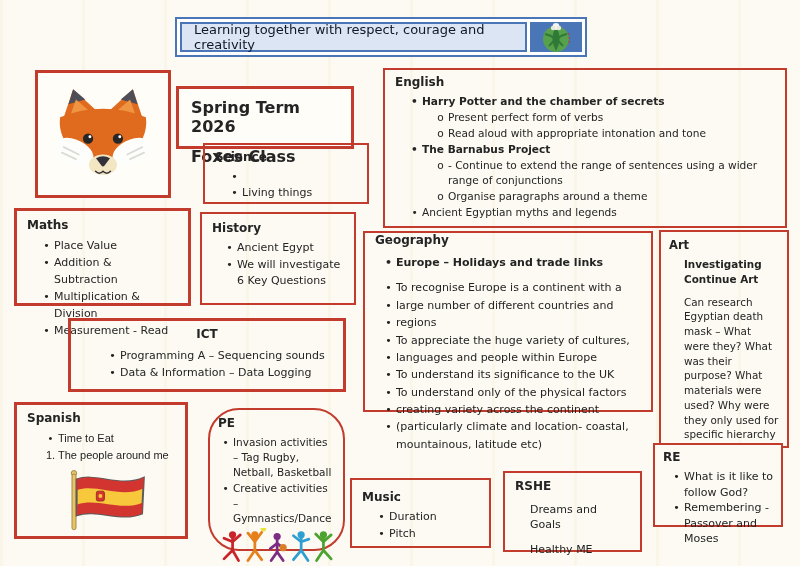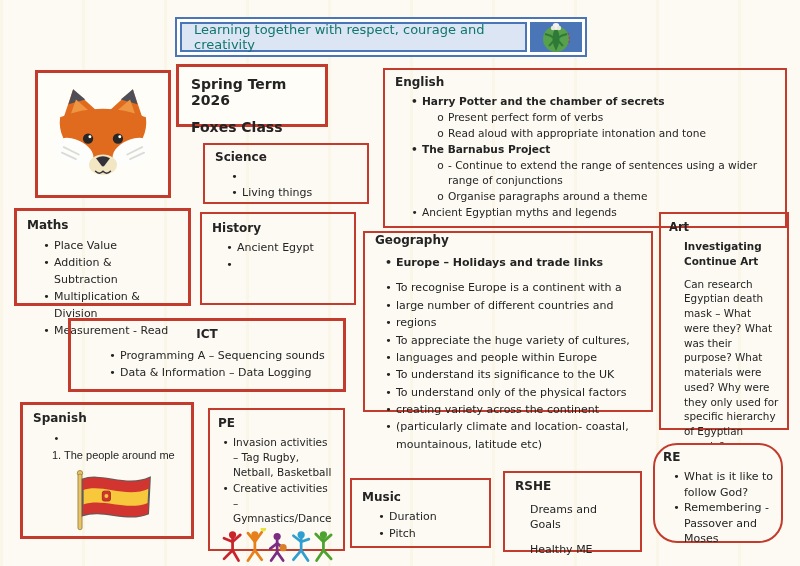--- a/index.html
+++ b/index.html
@@ -8,21 +8,21 @@
   .page {
     position:relative; width:800px; height:566px; overflow:hidden;
     background:#fcfaf2;
     background-image:repeating-linear-gradient(90deg, rgba(228,214,150,.10) 0 3px, rgba(0,0,0,0) 3px 82px);
   }
 
   
   .banner { position:absolute; left:175px; top:17px; width:412px; height:40px;
     border:2px solid #4a76b8; background:#fff; padding:3px; display:flex; }
   .banner-inner { flex:1; border:2px solid #4a76b8; background:#dbe5f3;
-    display:flex; align-items:center; padding:0 12px; font-size:13px; color:#0f766e; }
+    display:flex; align-items:center; padding:0 12px; font-size:13px; color:#0f172a; }
   .banner-logo { width:52px; margin-left:3px; background:#4a76b8; display:flex;
     align-items:center; justify-content:center; }
   .banner-logo svg { width:46px; height:30px; }
 
   
   .box { position:absolute; border:2px solid #c23b2d; }
   .box.thick { border-width:3px; }
   .hd { font-weight:bold; text-underline-offset:2px;
         font-size:12px; margin-bottom:5px; }
   .li { display:flex; font-size:11px; line-height:1.5; }
@@ -31,67 +31,67 @@
   .li.b { font-weight:bold; }
   .li.ind { margin-left:28px; }
   .li.gap { margin-top:8px; }
   .li.alt { font-family:"Liberation Sans",sans-serif; }
 
   
   .fox-box { left:35px; top:70px; width:136px; height:128px; background:#fefdf8;
     display:flex; align-items:center; justify-content:center; }
   .fox-box svg { width:112px; height:100px; }
 
-  .title-box { left:176px; top:64px; width:152px; height:63px; padding:9px 12px;
-    font-weight:bold; font-size:14px; background:#fefdf8; }
+  .title-box { left:176px; top:86px; width:178px; height:63px; padding:9px 12px;
+    font-weight:bold; font-size:16px; background:#fefdf8; }
   .title-box .line1 { margin-bottom:11px; }
 
   .english-box { left:383px; top:68px; width:404px; height:160px; padding:5px 10px; }
   .english-box .li { font-size:10.6px; line-height:1.5; padding-left:12px; }
   .english-box .li.ind { margin-left:38px; padding-left:0; }
 
   .science-box { left:203px; top:143px; width:166px; height:61px; padding:5px 10px; }
   .science-box .li { line-height:1.45; padding-left:12px; }
 
   .maths-box { left:14px; top:208px; width:177px; height:98px; padding:7px 10px; border-width:3px; }
   .maths-box .li { line-height:1.55; padding-left:12px; }
 
   .history-box { left:200px; top:212px; width:156px; height:93px; padding:7px 10px; }
   .history-box .li { line-height:1.5; padding-left:10px; }
 
   .geography-box { left:363px; top:231px; width:290px; height:181px; padding:0 10px; }
   .geography-box .li { font-size:11px; line-height:1.58; padding-left:6px; }
   .geography-box .hd { margin-bottom:7px; }
 
-  .art-box { left:659px; top:212px; width:130px; height:218px; padding:6px 8px; }
+  .art-box { left:659px; top:230px; width:130px; height:218px; padding:6px 8px; }
   .art-box .hd { font-size:11.5px; }
   .art-box .li { font-size:10.4px; line-height:1.42; }
 
   .ict-box { left:68px; top:318px; width:278px; height:74px; padding:6px 12px; border-width:3px; }
   .ict-box .hd { text-align:center; margin-bottom:6px; }
   .ict-box .li { line-height:1.55; padding-left:22px; }
 
-  .spanish-box { left:20px; top:402px; width:174px; height:137px; padding:6px 10px; border-width:3px; }
+  .spanish-box { left:14px; top:402px; width:174px; height:137px; padding:6px 10px; border-width:3px; }
   .spanish-box .li { line-height:1.55; padding-left:16px; }
   .spanish-box .flag-wrap { margin:2px 0 0 38px; }
   .spanish-box svg { width:86px; height:70px; }
 
-  .pe-box { left:208px; top:408px; width:137px; height:143px; padding:6px 8px; }
+  .pe-box { left:208px; top:408px; width:137px; height:143px; padding:6px 8px;border-radius:31px; }
   .pe-box .li { font-size:10.5px; line-height:1.45; }
   .pe-box .figs-wrap { margin-top:2px; text-align:center; }
   .pe-box svg { width:120px; height:36px; }
 
   .music-box { left:350px; top:478px; width:141px; height:70px; padding:10px 10px; }
   .music-box .li { line-height:1.5; padding-left:12px; }
 
   .rshe-box { left:503px; top:471px; width:139px; height:81px; padding:6px 10px; }
   .rshe-box .li { line-height:1.4; }
   .rshe-box .li.gap { margin-top:9px; }
 
-  .re-box { left:653px; top:443px; width:130px; height:100px; padding:5px 8px; background:#fcfaf2;border-radius:24px; }
+  .re-box { left:653px; top:443px; width:130px; height:84px; padding:5px 8px; background:#fcfaf2; }
   .re-box .li { line-height:1.42; padding-left:6px; }
 </style>
 </head>
 <body>
 
 <div class="page">
 
   <div class="banner">
     <div class="banner-inner">Learning together with respect, courage and creativity</div>
     <div class="banner-logo">
@@ -208,20 +208,21 @@
 
   <div class="box history-box">
     <div class="hd">History</div>
     <div>
         <div class="li">
           <span class="mk">•</span>
           <span class="tx">Ancient Egypt</span>
         </div>
         <div class="li">
           <span class="mk">•</span>
+          <span class="tx">We will investigate 6 Key Questions</span>
         </div>
       </div>
   </div>
 
   <div class="box geography-box">
     <div class="hd">Geography</div>
     <div>
         <div class="li b">
           <span class="mk">•</span>
           <span class="tx">Europe – Holidays and trade links</span>
@@ -291,20 +292,21 @@
           <span class="tx">Data &amp; Information – Data Logging</span>
         </div>
       </div>
   </div>
 
   <div class="box spanish-box">
     <div class="hd">Spanish</div>
     <div>
         <div class="li alt">
           <span class="mk">•</span>
+          <span class="tx">Time to Eat</span>
         </div>
         <div class="li alt">
           <span class="mk">1.</span>
           <span class="tx">The people around me</span>
         </div>
       </div>
     <div class="flag-wrap">
       <svg viewBox="0 0 96 76">
         <circle cx="10" cy="7" r="3" fill="#e7c469" stroke="#9b813d" stroke-width="1"></circle>
         <rect x="7.8" y="8" width="4.5" height="62" rx="2" fill="#e7c469" stroke="#9b813d" stroke-width="1"></rect>

